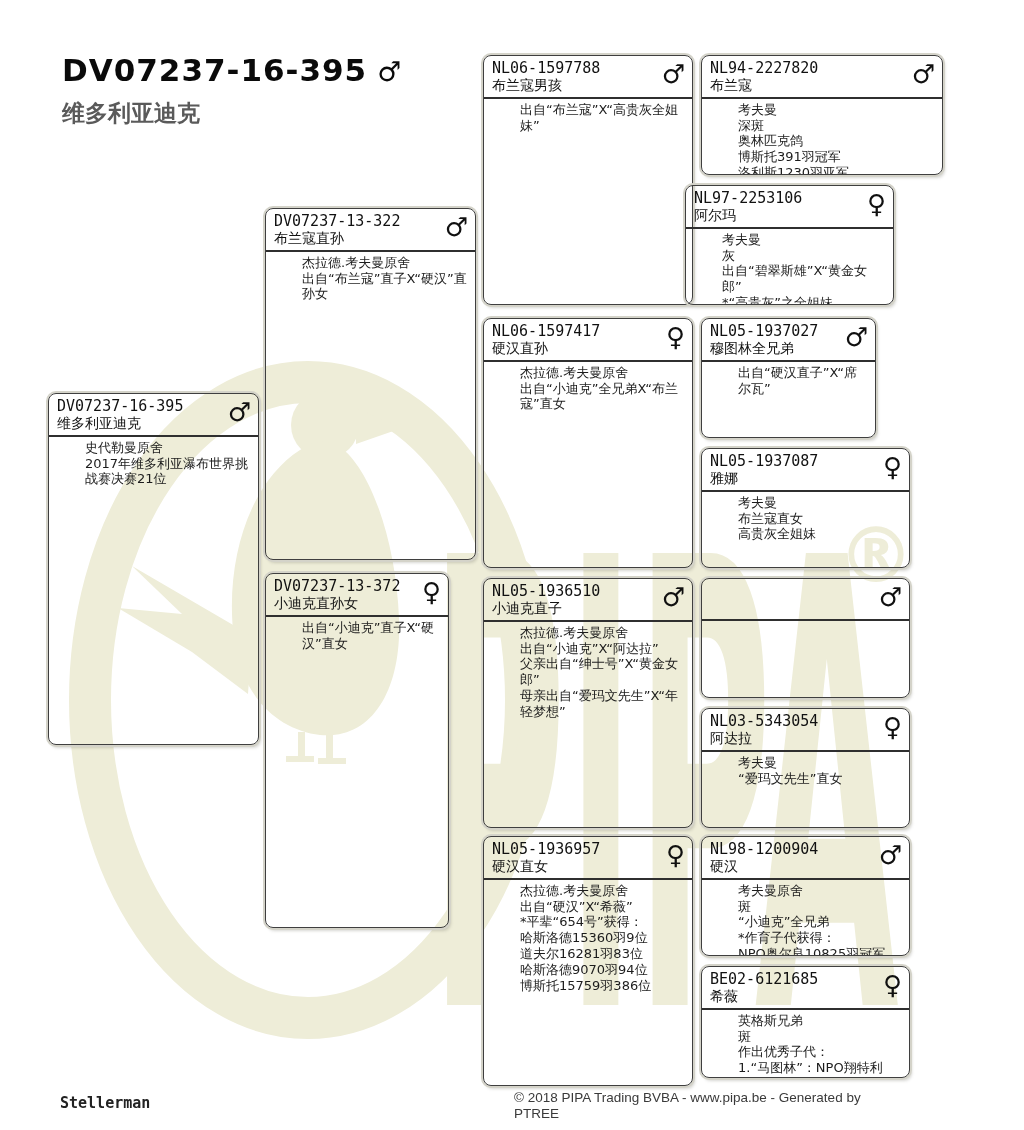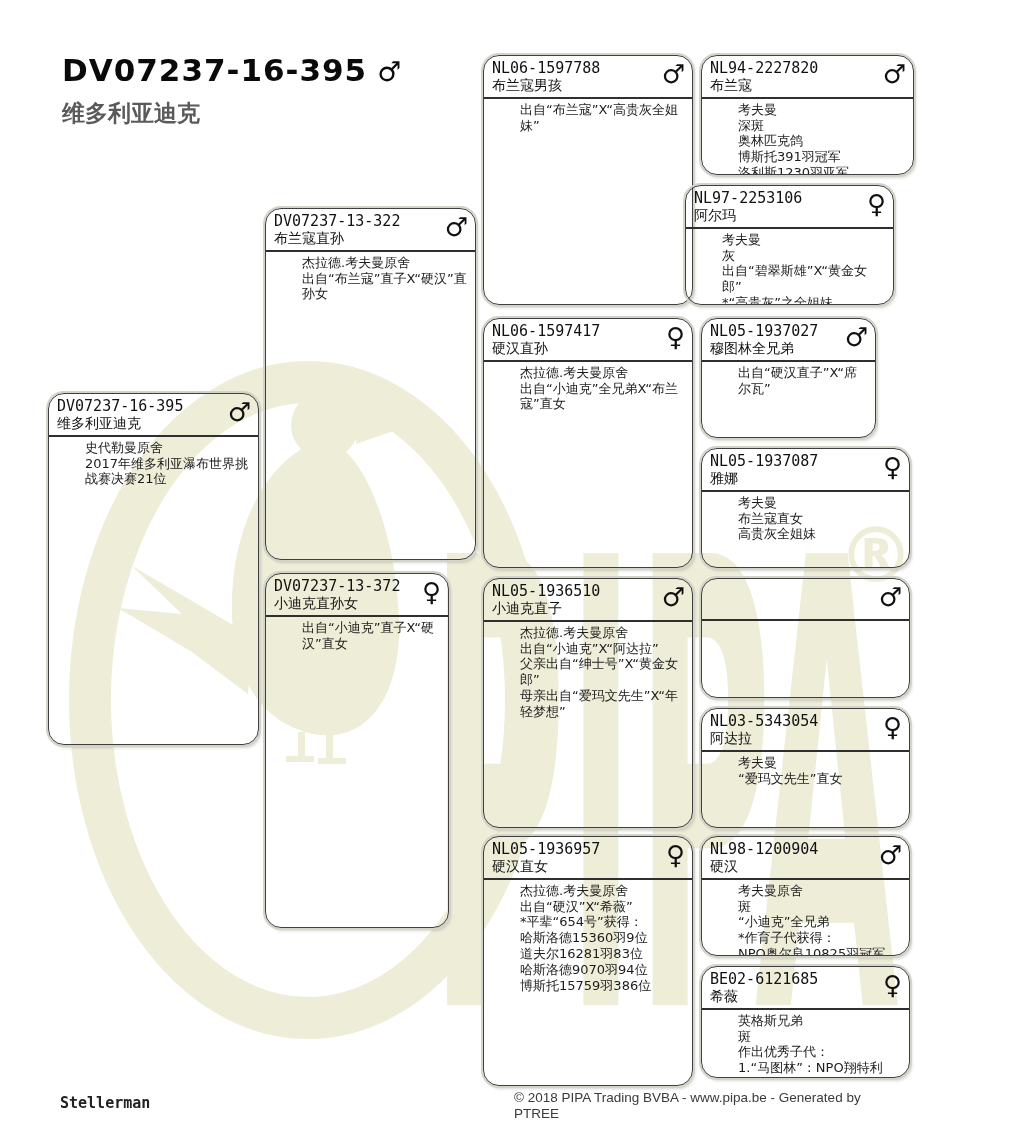--- a/index.html
+++ b/index.html
@@ -15,21 +15,21 @@
     font-size:31px; font-weight:bold; color:#0a0a0a; letter-spacing:1px; white-space:nowrap;
   }
   .page-title .t-sex { font-size:27px; margin-left:10px; font-weight:bold; }
   .page-subtitle {
     position:absolute; left:62px; top:98px; z-index:2;
     font-size:23px; font-weight:bold; color:#5a5a5a;
   }
 
   .box {
     position:absolute; z-index:1; box-sizing:border-box;
-    border:1.5px solid #3f3f3f; border-radius:16px; background:transparent;
+    border:1.5px solid #3f3f3f; border-radius:8px; background:transparent;
     box-shadow:0 0 0 2px #d4d3c9, 2px 3px 3px rgba(110,110,100,0.28);
     overflow:hidden;
   }
   .box-head { position:relative; border-bottom:2px solid #2f2f2f; padding:4px 34px 2px 8px; }
   .bid {
     font-family:"DejaVu Sans Mono","Liberation Mono",monospace;
     font-size:15px; line-height:1.15; color:#111; min-height:17px; white-space:nowrap;
   }
   .bname { font-size:14px; font-weight:normal; line-height:1.25; color:#111; min-height:17px; }
   .sex {
@@ -154,21 +154,21 @@
   </div>
   <div class="box-body">杰拉德.考夫曼原舍
 出自“硬汉”X“希薇”
 *平辈“654号”获得：
 哈斯洛德15360羽9位
 道夫尔16281羽83位
 哈斯洛德9070羽94位
 博斯托15759羽386位</div>
 </div>
 
-<div class="box" style="left:701px; top:55px; width:213px; height:120px">
+<div class="box" style="left:701px; top:55px; width:242px; height:120px">
   <div class="box-head">
     <div class="bid">NL94-2227820</div>
     <div class="bname">布兰寇</div>
     <div class="sex">♂</div>
   </div>
   <div class="box-body">考夫曼
 深斑
 奥林匹克鸽
 博斯托391羽冠军
 洛利斯1230羽亚军</div>

